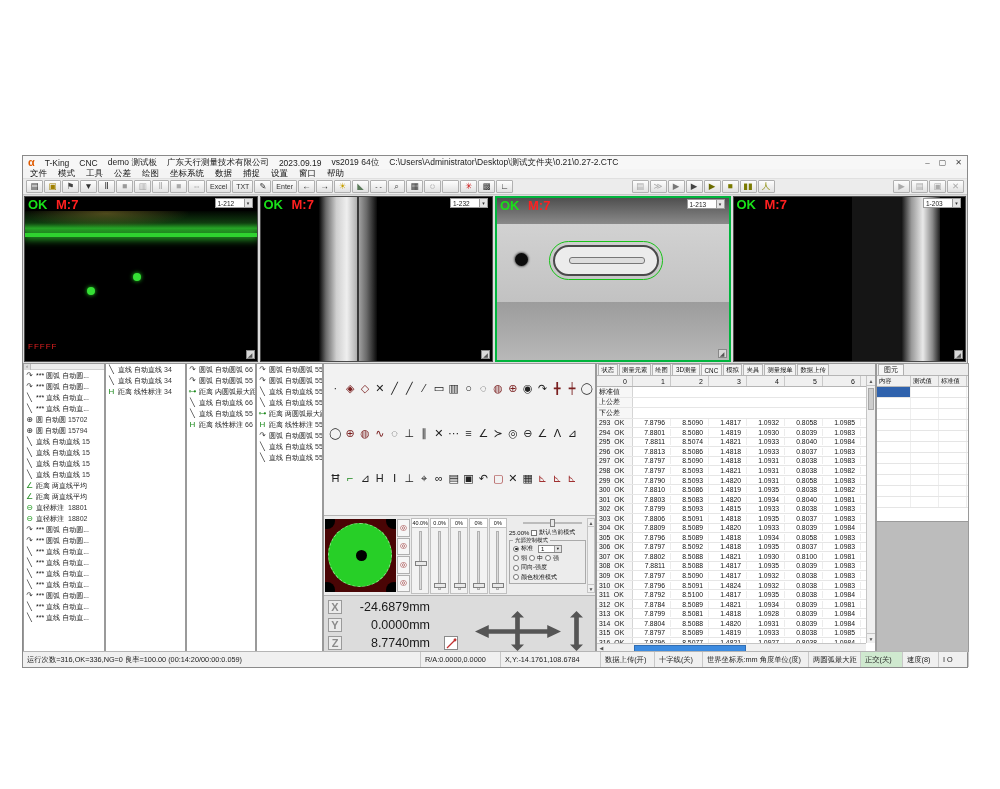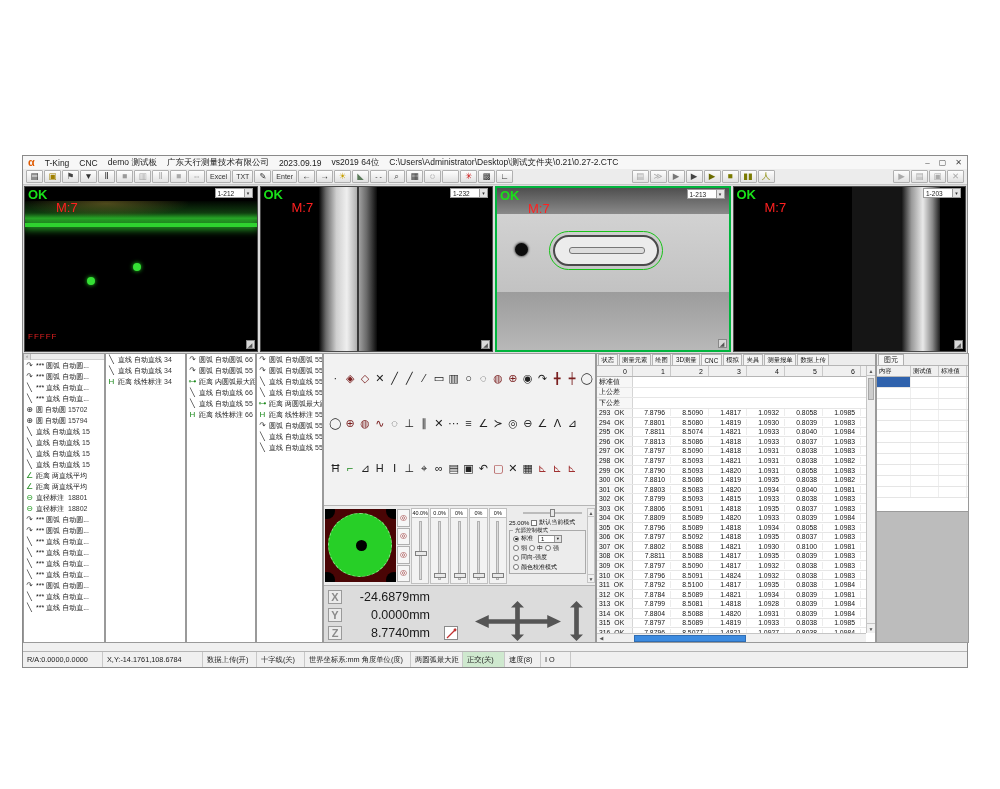--- a/index.html
+++ b/index.html
@@ -28,21 +28,21 @@
         font-size:8.5px;line-height:1;display:flex;align-items:center;justify-content:center;
         padding:0 2px;border-radius:1px;color:#333;}
   .tbtn.txt{font-size:7px;padding:0 3px;}
   .tbtn.dis{color:#aaa;}  .tspacer{flex:1;}
 
   
   .cams{height:168px;display:flex;gap:2px;padding:1px 1px;background:#dcdcdc;}
   .cam{flex:1;position:relative;background:#000;border:1px solid #4a4a4a;overflow:hidden;}
   .cam.sel{border:2px solid #00b43c;}
   .cam .ok{position:absolute;top:1px;left:3px;color:#19e019;font-weight:bold;font-size:13px;line-height:13px;z-index:5;}
-  .cam .m7{position:absolute;top:14px;left:31px;color:#ff2020;font-weight:normal;font-size:13px;line-height:13px;z-index:5;}
+  .cam .m7{position:absolute;top:1px;left:31px;color:#ff2020;font-weight:bold;font-size:13px;line-height:13px;z-index:5;}
   .cam .combo{position:absolute;top:1px;right:4px;width:38px;height:10px;background:#fff;
               border:1px solid #9a9a9a;font-size:6.5px;display:flex;align-items:center;
               padding-left:2px;color:#222;z-index:5;}
   .cam .combo .arr{margin-left:auto;width:8px;height:100%;background:#e4e4e4;border-left:1px solid #9a9a9a;
                    font-size:5px;display:flex;align-items:center;justify-content:center;color:#333;}
   .cam .grip{position:absolute;right:2px;bottom:2px;width:9px;height:9px;background:#d8d8d8;
              border:1px solid #888;font-size:6px;color:#555;display:flex;align-items:center;
              justify-content:center;z-index:5;}
   .cam .note{position:absolute;left:3px;bottom:10px;color:#e02020;font-size:8px;letter-spacing:1px;z-index:5;}
   
@@ -198,20 +198,33 @@
     <span class="tseg">2023.09.19</span>
     <span class="tseg">vs2019 64位</span>
     <span class="tseg">C:\Users\Administrator\Desktop\测试文件夹\0.21\0.27-2.CTC</span>
     <span class="win-btns">
       <span>–</span>
       <span>▢</span>
       <span>✕</span>
     </span>
   </div>
 
+  <div class="menubar" id="menubar">
+      <span class="menu-item">文件</span>
+      <span class="menu-item">模式</span>
+      <span class="menu-item">工具</span>
+      <span class="menu-item">公差</span>
+      <span class="menu-item">绘图</span>
+      <span class="menu-item">坐标系统</span>
+      <span class="menu-item">数据</span>
+      <span class="menu-item">捕捉</span>
+      <span class="menu-item">设置</span>
+      <span class="menu-item">窗口</span>
+      <span class="menu-item">帮助</span>
+    </div>
 
   <div class="toolbar" id="toolbar">
       <div class="tbtn">▤</div>
       <div class="tbtn" style="color: rgb(160, 128, 0);">▣</div>
       <div class="tbtn" style="color: rgb(68, 68, 68);">⚑</div>
       <div class="tbtn">▼</div>
       <div class="tbtn">Ⅱ</div>
       <div class="tbtn" style="color: rgb(154, 154, 154);">■</div>
       <div class="tbtn dis">▥</div>
       <div class="tbtn dis">Ⅱ</div>
@@ -1139,20 +1152,21 @@
             <div class="gcell" style="width: 34px;"></div>
             <div class="gcell" style="width: 28px;"></div>
             <div class="gcell" style="width: 28px;"></div>
           </div>
         </div>
       <div class="gfoot"></div>
     </div>
   </div>
 
   <div class="statusbar" id="statusbar">
+      <div class="sseg" style="flex: 0 0 398px;">运行次数=316,OK=336,NG=0 良率=100.00 (00:14:20/00:00:0.059)</div>
       <div class="sseg" style="flex: 0 0 80px;">R/A:0.0000,0.0000</div>
       <div class="sseg" style="flex: 0 0 100px;">X,Y:-14.1761,108.6784</div>
       <div class="sseg" style="flex: 0 0 54px;">数据上传(开)</div>
       <div class="sseg" style="flex: 0 0 48px; text-align: right;">十字线(关)</div>
       <div class="sseg" style="flex: 0 0 106px;">世界坐标系:mm 角度单位(度)</div>
       <div class="sseg" style="flex: 0 0 52px;">两圆弧最大距</div>
       <div class="sseg orth" style="flex: 0 0 42px;">正交(关)</div>
       <div class="sseg" style="flex: 0 0 36px;">速度(8)</div>
       <div class="sseg" style="flex: 0 0 30px;">I O</div>
     </div>

